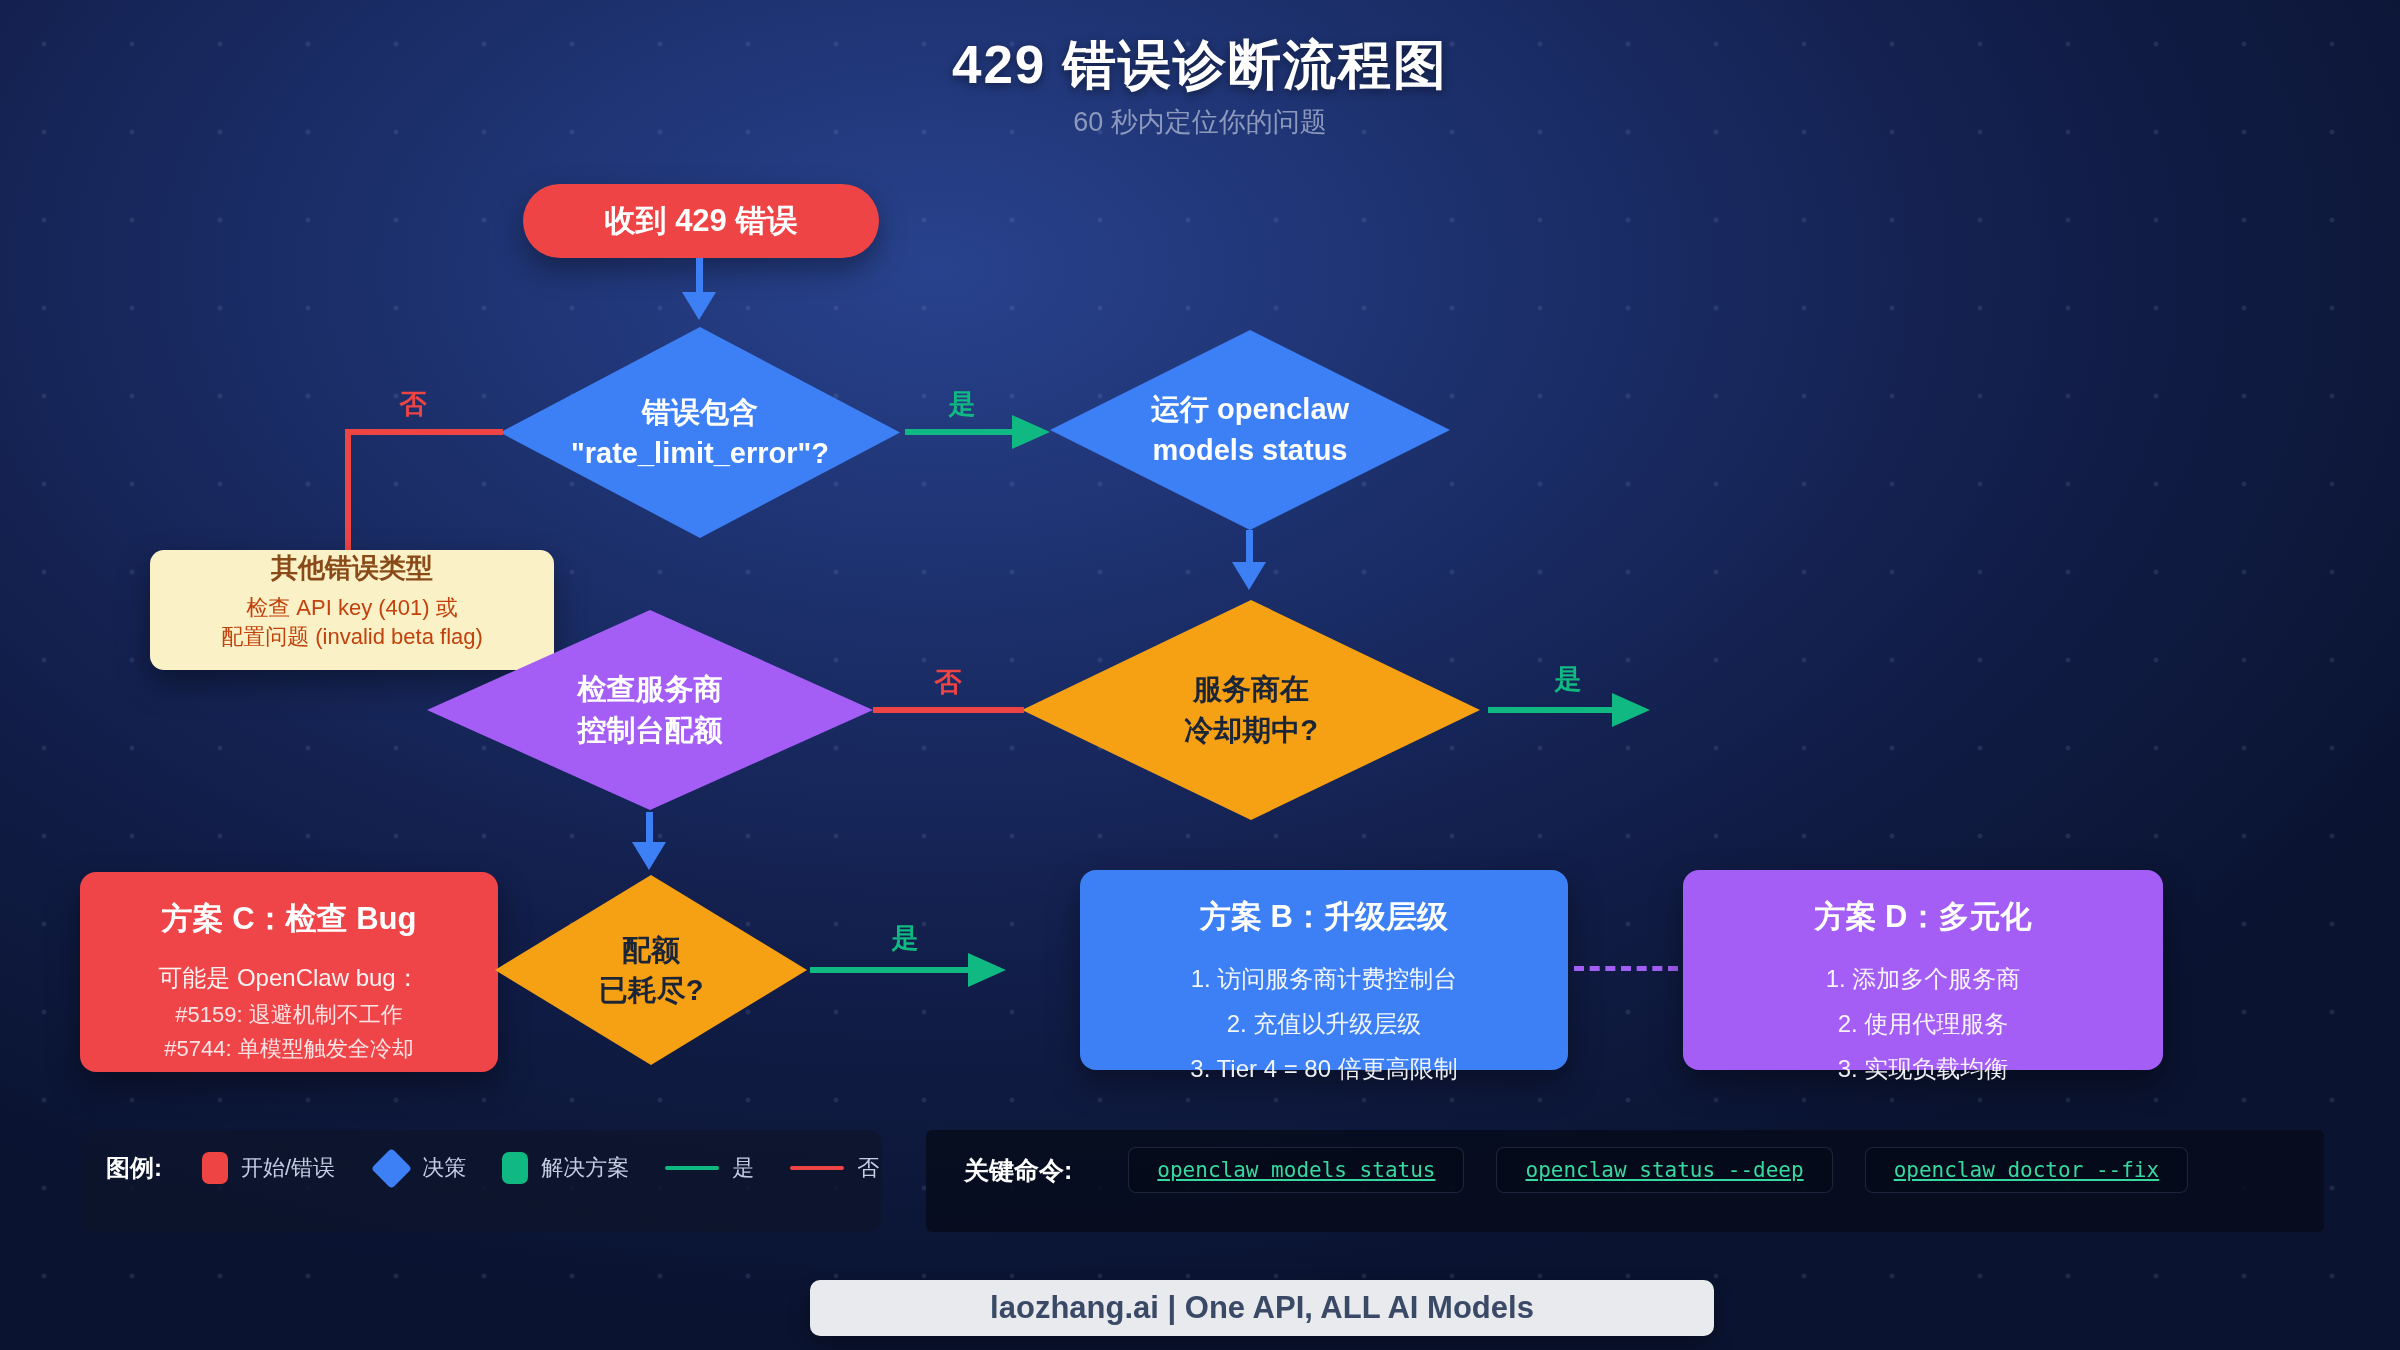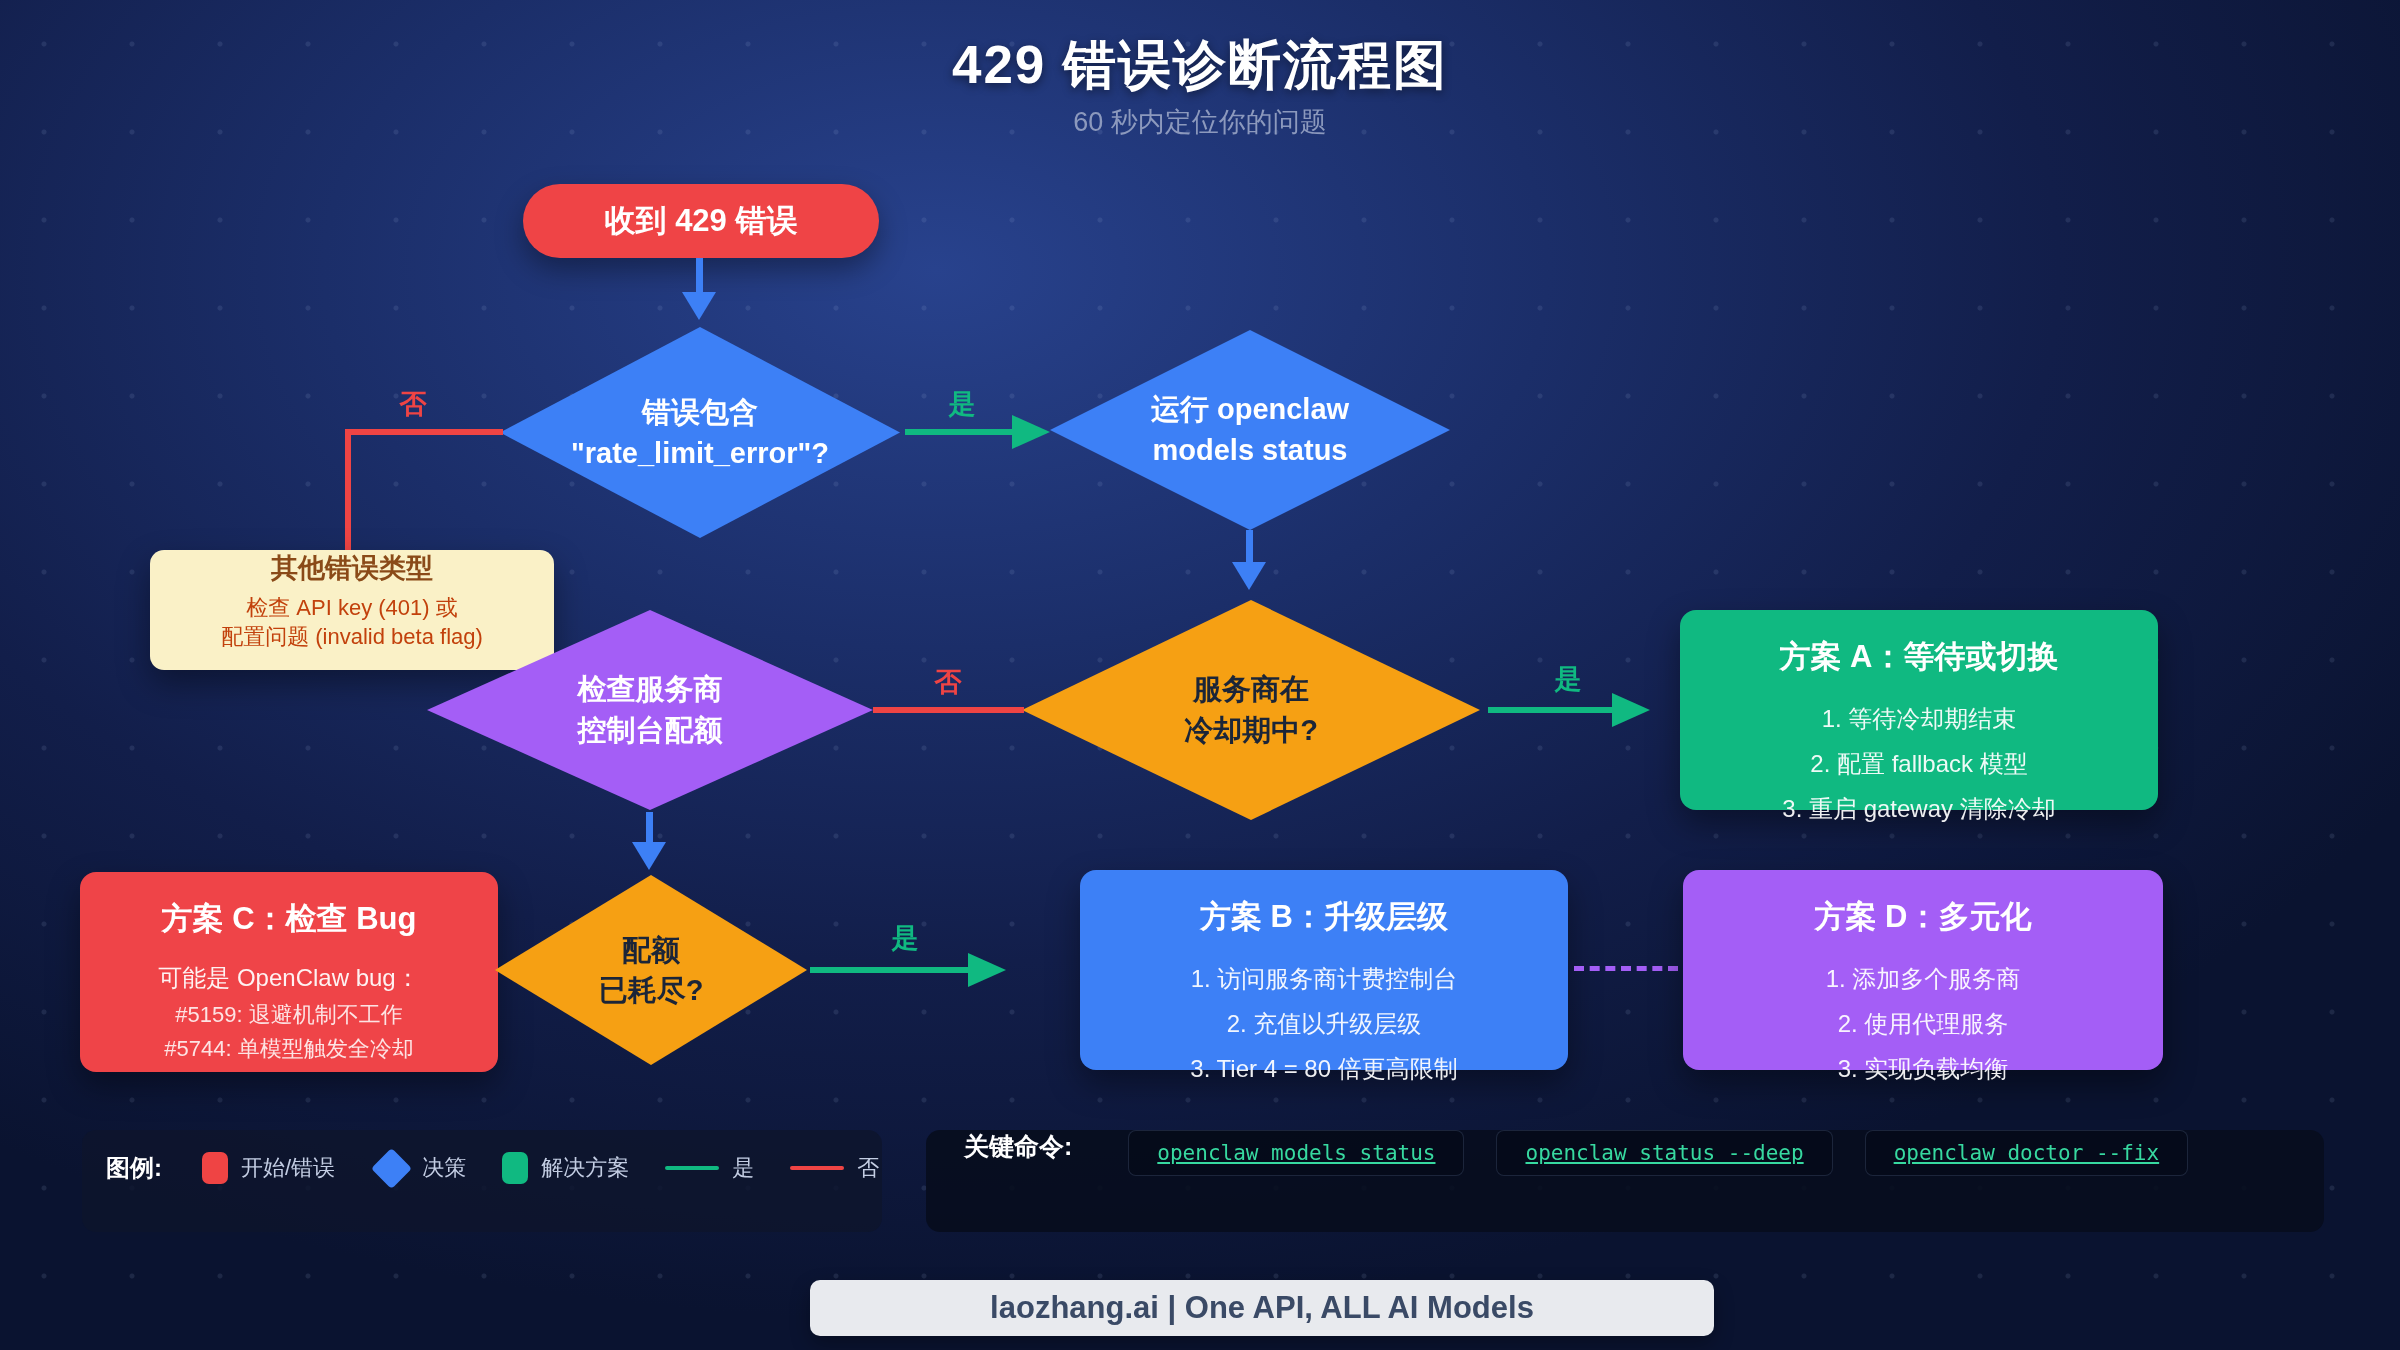--- a/index.html
+++ b/index.html
@@ -78,22 +78,22 @@
   .legend .ll{font-size:22px;color:#c3cde3;}
   .sw{width:26px;height:32px;border-radius:7px;margin-right:13px;flex:none;}
   .sw-red{background:#ef4444;}
   .sw-green{background:#10b981;}
   .sw-diamond{width:29px;height:29px;border-radius:4px;background:#3d80f6;transform:rotate(45deg);margin:0 16px 0 6px;flex:none;}
   .lspace{margin-right:36px;}
   .lline{width:54px;height:4px;border-radius:2px;margin-right:13px;flex:none;}
   .lline-g{background:#10b981;}
   .lline-r{background:#ef4444;}
 
-  .cmds{left:926px;top:1130px;width:1398px;height:102px;background:rgba(7,12,28,.88);border-radius:14px;
-    display:flex;align-items:flex-start;padding:0 0 22px 38px;box-sizing:border-box;}
+  .cmds{left:926px;top:1130px;width:1398px;height:102px;background:rgba(7,12,28,.88);border-radius:6px;
+    display:flex;align-items:center;padding:0 0 22px 38px;box-sizing:border-box;}
   .cmds .ct{font-size:25px;font-weight:bold;color:#fff;margin-right:56px;white-space:nowrap;}
   .chip{height:44px;line-height:44px;padding:0 28px;background:rgba(3,9,22,.55);
     border:1px solid rgba(100,120,160,.25);border-radius:8px;
     font-family:"DejaVu Sans Mono","Liberation Mono",monospace;font-size:21px;color:#37d9a0;
     margin-right:32px;white-space:nowrap;text-decoration:underline;}
 
   .footer{left:810px;top:1280px;width:904px;height:56px;background:#e8eaee;border-radius:10px;
     text-align:center;line-height:56px;font-size:31px;font-weight:bold;color:#3a4a66;
     box-shadow:0 8px 20px rgba(0,0,0,.3);}
 </style>
@@ -151,28 +151,20 @@
 
   <div class="abs diamond d-console">
     <span>检查服务商</span>
     <span>控制台配额</span>
   </div>
 
   <div class="abs elabel e-yes2">是</div>
   <div class="abs l-yes2"></div>
   <div class="abs head h-yes2"></div>
 
-  <div class="abs box plan plan-a">
-    <div class="t">方案 A：等待或切换</div>
-    <div class="its">
-      <div class="it">1. 等待冷却期结束</div>
-      <div class="it">2. 配置 fallback 模型</div>
-      <div class="it">3. 重启 gateway 清除冷却</div>
-    </div>
-  </div>
 
   <div class="abs vline l-pq"></div>
   <div class="abs head h-pq"></div>
 
   <div class="abs box plan plan-c">
     <div class="t">方案 C：检查 Bug</div>
     <div class="its">
       <div class="it">可能是 OpenClaw bug：</div>
       <div class="it small">#5159: 退避机制不工作</div>
       <div class="it small">#5744: 单模型触发全冷却</div>

